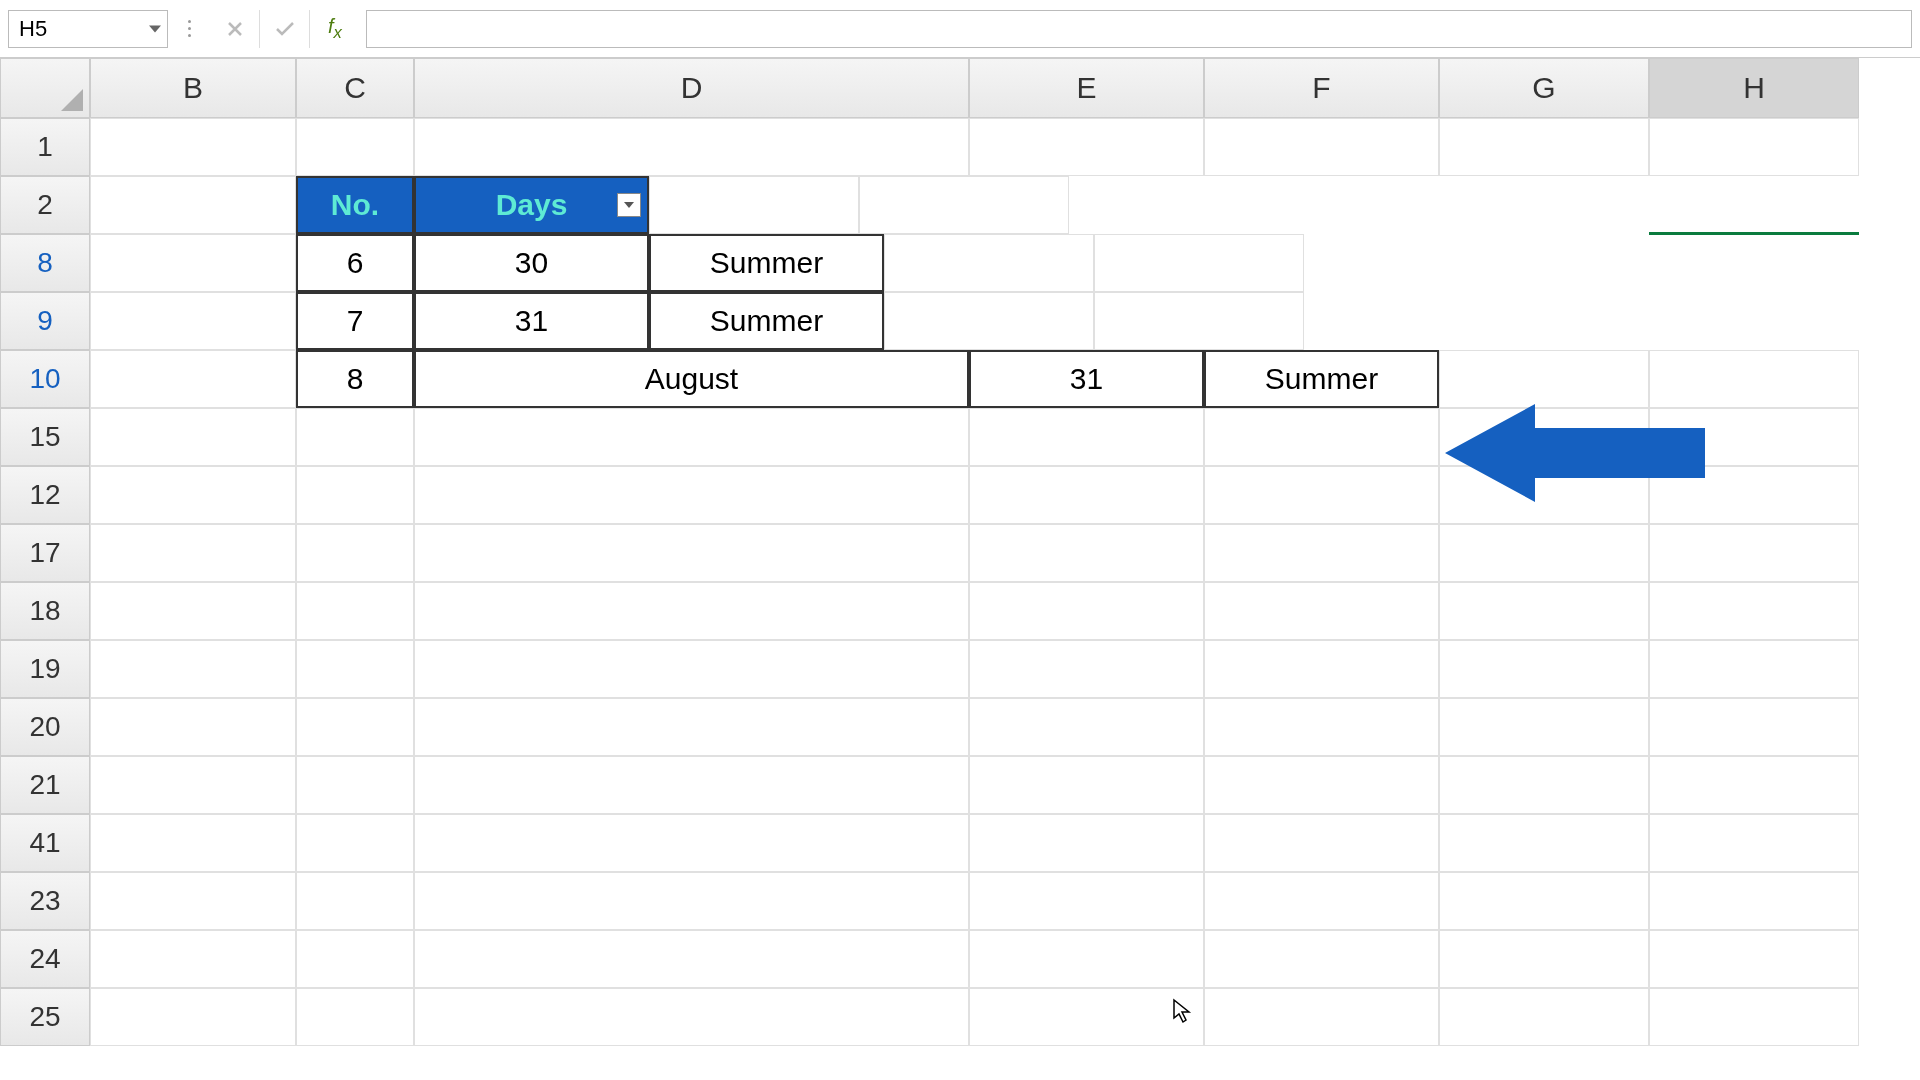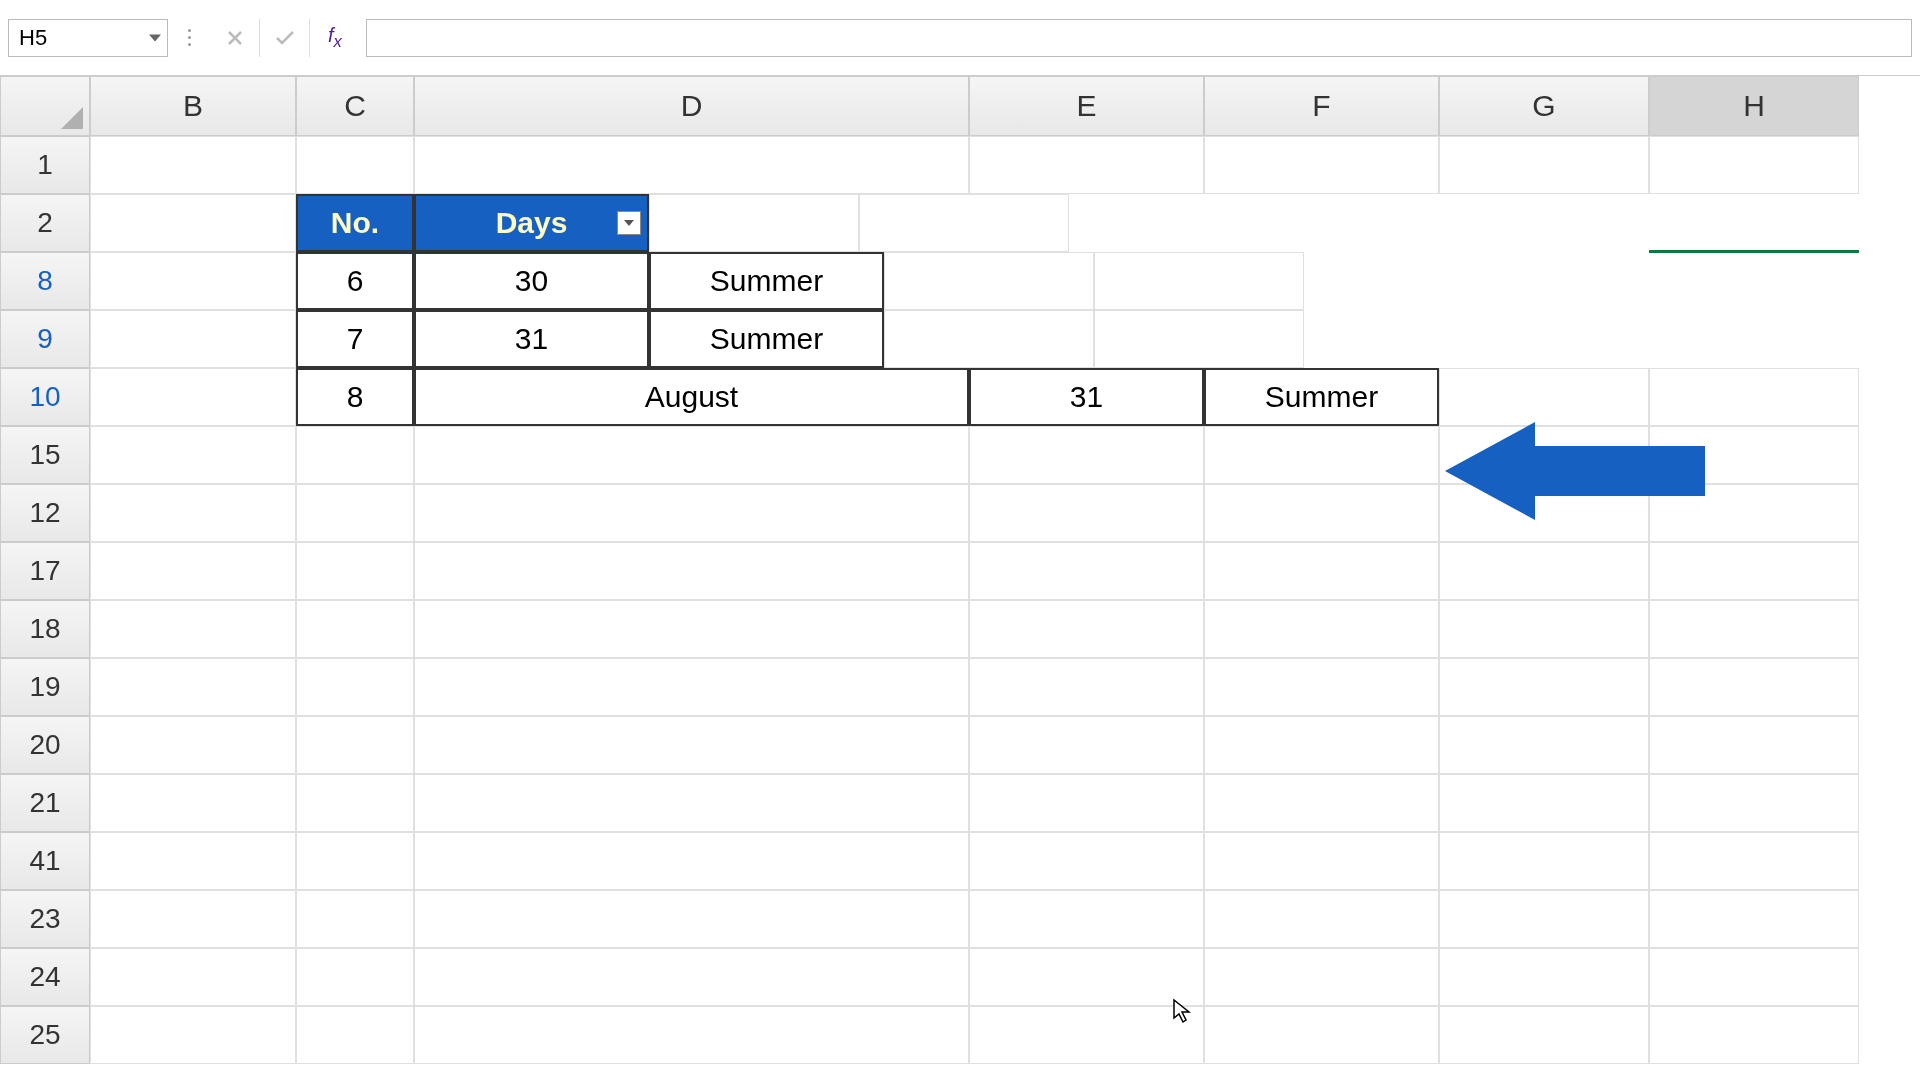--- a/index.html
+++ b/index.html
@@ -1,26 +1,26 @@
 <!DOCTYPE html>
 <html><head>
 <meta charset="utf-8">
 <style>
 * { box-sizing: border-box; margin: 0; padding: 0; font-family: Arial, sans-serif; }
 body { background: #fff; overflow: hidden; width: 1920px; height: 1080px; position: relative; }
 
 
-.formula-bar { height: 76px; display: flex; align-items: center; background: #fff; border-bottom: 1px solid #ccc; padding: 0 8px; }
+.formula-bar { height: 58px; display: flex; align-items: center; background: #fff; border-bottom: 1px solid #ccc; padding: 0 8px; }
 .name-box { width: 160px; height: 38px; border: 1px solid #bbb; display: flex; align-items: center; padding: 0 10px; font-size: 22px; background: #fff; position: relative; }
 .name-box .dd { position: absolute; right: 6px; top: 50%; transform: translateY(-50%); width: 0; height: 0; border-left: 6px solid transparent; border-right: 6px solid transparent; border-top: 7px solid #666; }
 .divider { width: 22px; height: 38px; display:flex; align-items:center; justify-content:center; margin: 0 10px; }
 .divider .dots { display:flex; flex-direction:column; gap:4px;}
 .divider .dots span { width:3px; height:3px; background:#999; border-radius:50%; }
 .fb-btn { width: 50px; height: 38px; display:flex; align-items:center; justify-content:center; color:#999; font-size:20px; border-right: 1px solid #ddd; }
-.fx { width: 50px; font-style: italic; color:#4c1d95; font-size:20px; display:flex; align-items:center; justify-content:center;}
+.fx { width: 50px; font-style: italic; color:#4d7c0f; font-size:20px; display:flex; align-items:center; justify-content:center;}
 .formula-input { flex:1; height: 38px; border:1px solid #bbb; margin-left: 6px; padding:0 8px; font-size: 18px; }
 
 
 .grid { position: relative; }
 .col-headers { display:flex; position: sticky; top:0; }
 .corner { width: 90px; height: 60px; background: linear-gradient(#f5f5f5,#e8e8e8); border: 1px solid #ccc; position: relative;}
 .corner::after { content:''; position:absolute; right:6px; bottom:6px; width:0; height:0; border-bottom: 22px solid #b0b0b0; border-left: 22px solid transparent;}
 .col-h { height: 60px; background: linear-gradient(#f5f5f5,#e8e8e8); border: 1px solid #ccc; display:flex; align-items:center; justify-content:center; font-size: 30px; color:#333;}
 .col-h.sel { background: #d5d5d5; }
 
@@ -35,21 +35,21 @@
 
 .w-B { width: 206px; }
 .w-C { width: 118px; }
 .w-D { width: 555px; }
 .w-E { width: 235px; }
 .w-F { width: 235px; }
 .w-G { width: 210px; }
 .w-H { width: 210px; }
 
 
-.tbl-header { background: #1560c0; color:#fef9c3; font-weight: bold; border: 2px solid #333 !important; position:relative;}
+.tbl-header { background: #1560c0; color:#5eead4; font-weight: bold; border: 2px solid #333 !important; position:relative;}
 .tbl-cell { border:2px solid #333 !important; background:#fff;}
 .filter-dd { position:absolute; right:6px; top:50%; transform: translateY(-50%); width:24px; height:24px; background:#fff; border:1px solid #888; display:flex; align-items:center; justify-content:center;}
 .filter-dd svg { width:14px; height:14px; }
 
 .selected-cell { position:absolute; border: 3px solid #0a7b3e; pointer-events:none; }
 
 
 .arrow-anno { position: absolute; }
 
 .cursor { position:absolute; width:20px; height:26px; }

